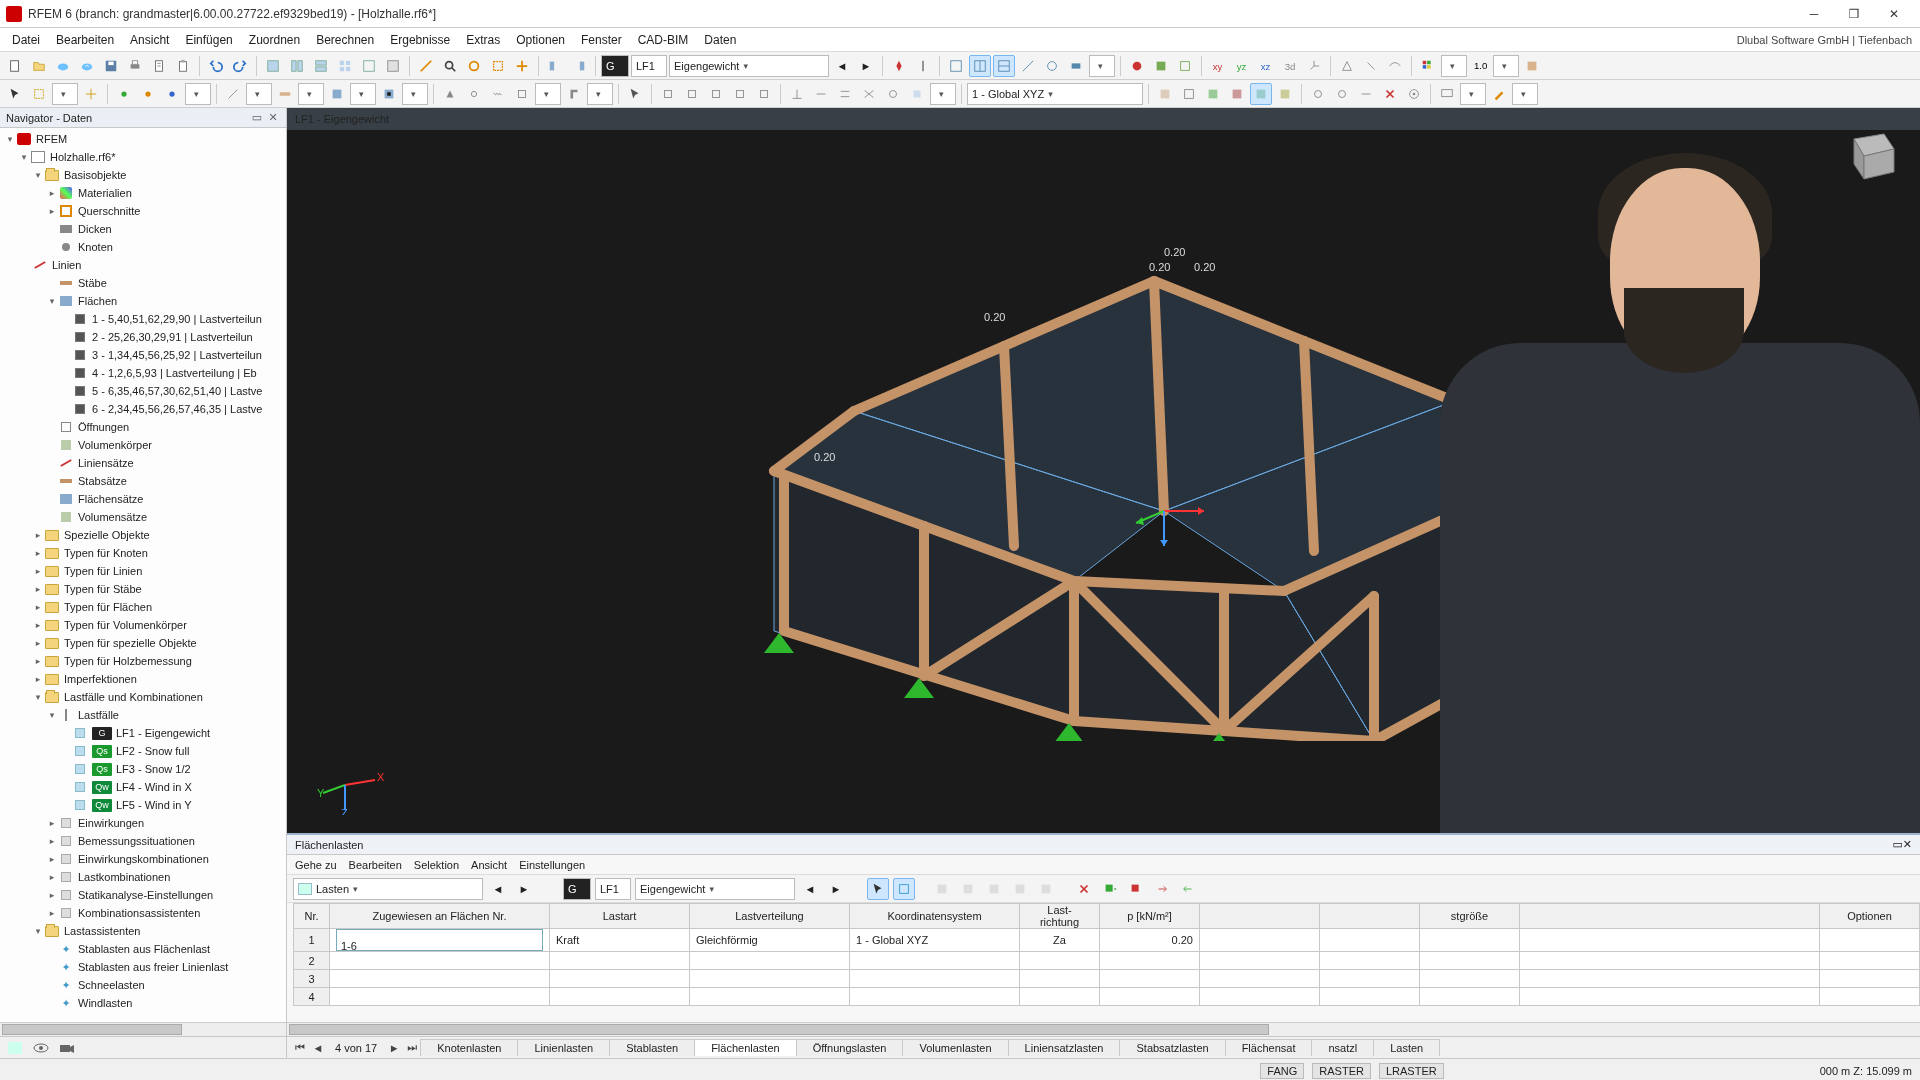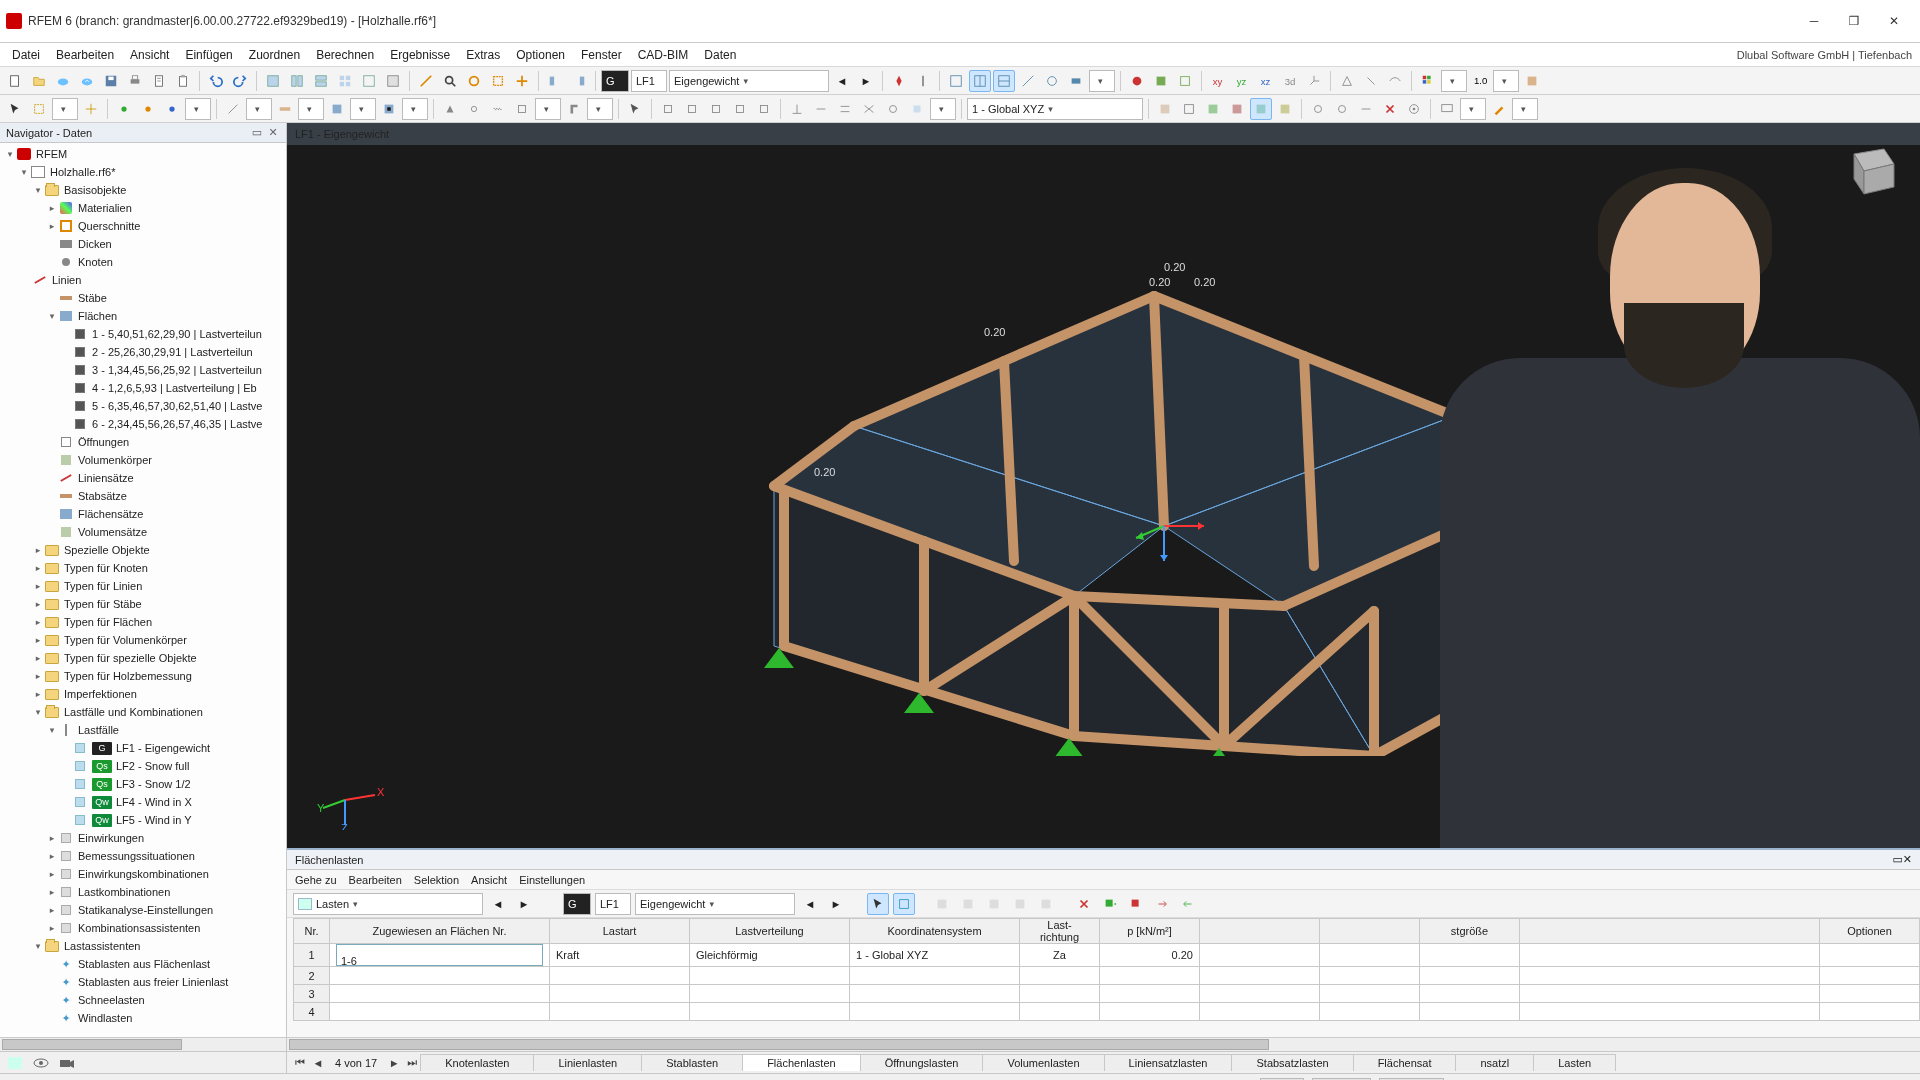--- a/index.html
+++ b/index.html
@@ -1,19 +1,19 @@
 <!DOCTYPE html>
 <html><head>
 <meta charset="utf-8">
 <style>
 * { box-sizing: border-box; margin: 0; padding: 0; font-family: "Segoe UI", Tahoma, sans-serif; font-size: 11px; color: #222; }
 html, body { width: 1920px; height: 1080px; overflow: hidden; background: #f0f0f0; }
 
 
-.titlebar { height: 43px; background: #fff; display: flex; align-items: center; padding: 0 6px; border-bottom: 1px solid #ccc; }
+.titlebar { height: 28px; background: #fff; display: flex; align-items: center; padding: 0 6px; border-bottom: 1px solid #ccc; }
 .titlebar .app-icon { width: 16px; height: 16px; background: #c00; border-radius: 2px; margin-right: 6px; }
 .titlebar .title-text { flex: 1; font-size: 12px; color: #333; }
 .titlebar .win-btn { width: 40px; height: 24px; display: flex; align-items: center; justify-content: center; font-size: 12px; color: #333; }
 
 
 .menubar { height: 24px; background: #fff; display: flex; align-items: center; padding: 0 4px; border-bottom: 1px solid #dadada; position: relative; }
 .menubar .menu-item { padding: 3px 8px; font-size: 12px; }
 .menubar .brand { position: absolute; right: 8px; font-size: 11px; color: #444; }
 
 
@@ -72,21 +72,21 @@
 
 .grid { flex:1; position: relative; margin-left: 6px; }
 .grid table { width: 100%; border-collapse: collapse; table-layout: fixed; }
 .grid th, .grid td { border: 1px solid #c8c8c8; height: 18px; font-size: 11px; padding: 0 6px; background: #fff; white-space: nowrap; overflow: hidden; }
 .grid th { background: #f0f0f0; font-weight: normal; text-align: center; }
 .grid .row-head { background: #efefef; text-align: center; width: 36px; }
 
 .tab-strip { height: 22px; border-top: 1px solid #c8c8c8; background: #f0f0f0; display:flex; align-items:center; padding: 0 4px; gap: 0; }
 .tab-strip .nav-btn { width: 18px; text-align:center; color:#444; }
 .tab-strip .page-info { padding: 0 8px; }
-.tab-strip .tab { padding: 2px 24px; border: 1px solid #c8c8c8; border-bottom: none; background: #eee; margin-left: -1px; }
+.tab-strip .tab { padding: 2px 16px; border: 1px solid #c8c8c8; border-bottom: none; background: #eee; margin-left: -1px; }
 .tab-strip .tab.active { background: #fff; }
 
 
 .statusbar { height: 24px; background: #f0f0f0; border-top: 1px solid #c8c8c8; display: flex; align-items: center; padding: 0 8px; font-size: 11px; gap: 8px; }
 .statusbar .spacer { flex:1; }
 .status-chip { padding: 1px 6px; background: #e4e4e4; border: 1px solid #bbb; }
 
 .scroll-h { height: 14px; background: #eee; border-top:1px solid #ccc; position: relative; }
 .scroll-h .thumb { position:absolute; top:1px; height:11px; background:#c8c8c8; border:1px solid #aaa; }
 </style>

